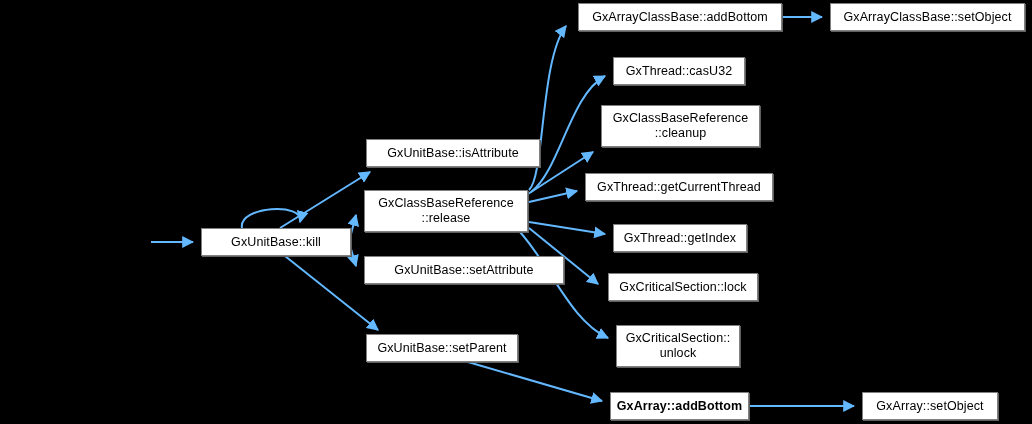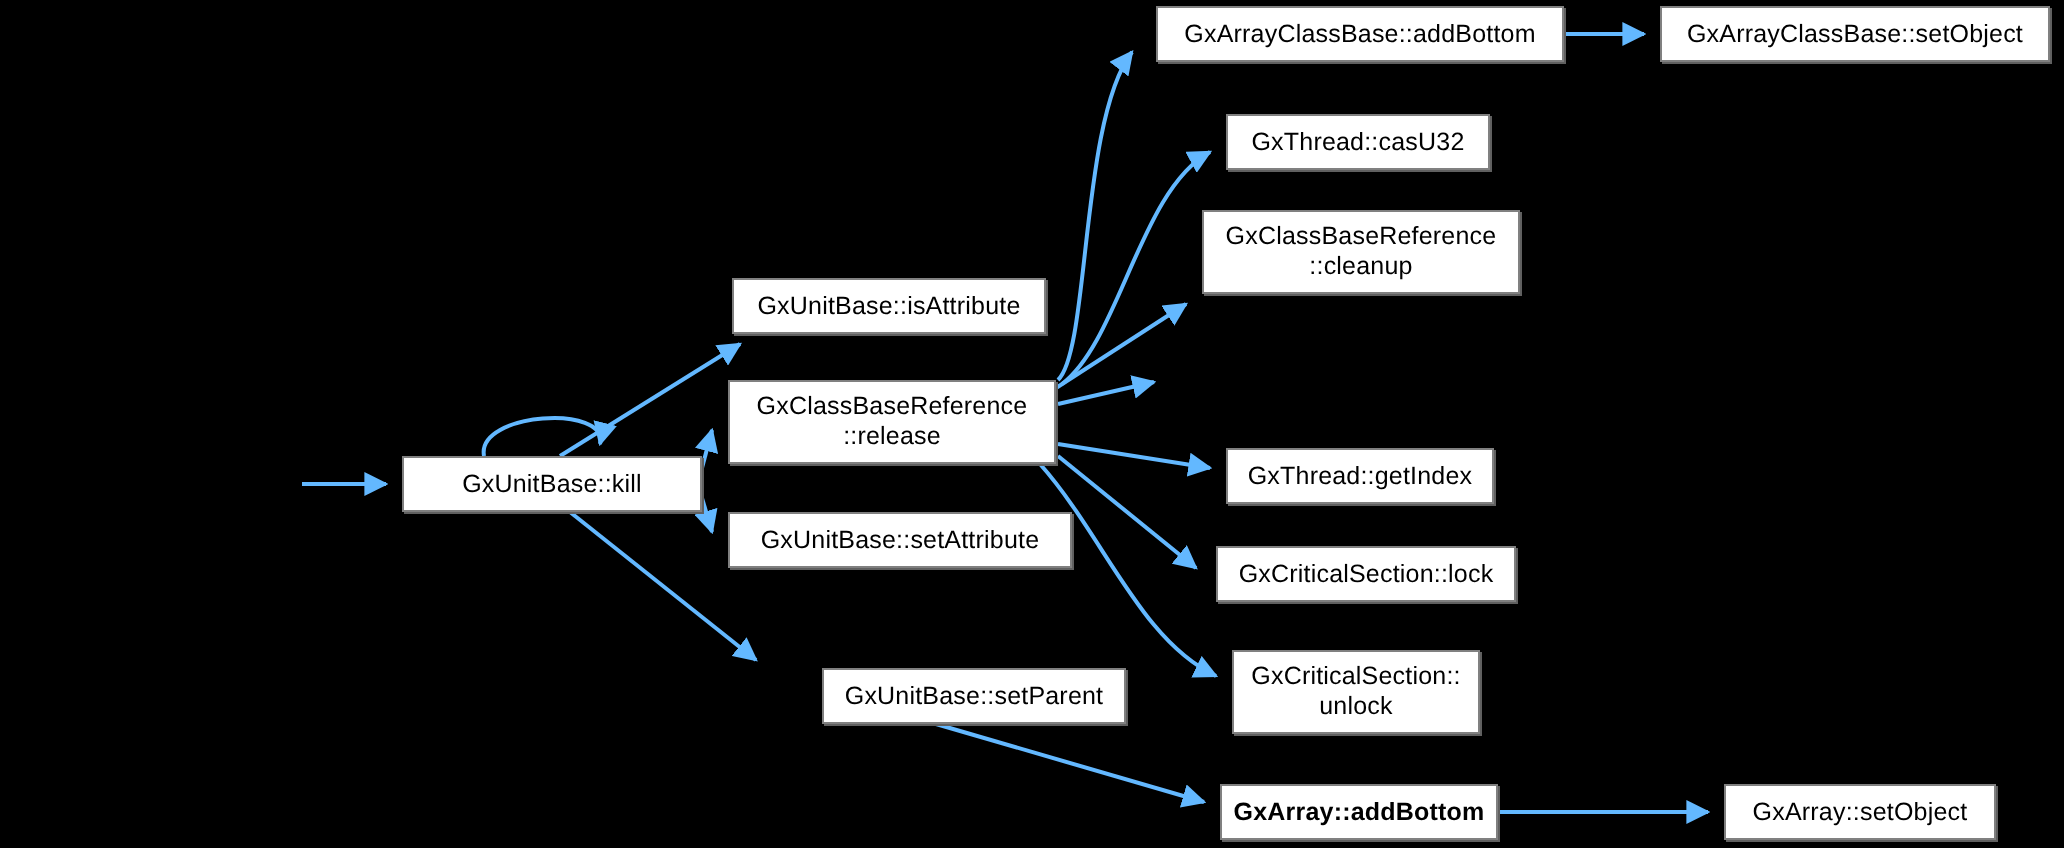--- a/index.html
+++ b/index.html
@@ -69,29 +69,30 @@
       <path d="M528,194 L593,152" fill="none" stroke="#63b8ff" stroke-width="2" marker-end="url(#arrowhead)"></path>
       <path d="M529,202 L577,191" fill="none" stroke="#63b8ff" stroke-width="2" marker-end="url(#arrowhead)"></path>
       <path d="M529,222 L605,234" fill="none" stroke="#63b8ff" stroke-width="2" marker-end="url(#arrowhead)"></path>
       <path d="M529,228 L598,284" fill="none" stroke="#63b8ff" stroke-width="2" marker-end="url(#arrowhead)"></path>
       <path d="M520,232 C552,268 570,320 608,338" fill="none" stroke="#63b8ff" stroke-width="2" marker-end="url(#arrowhead)"></path>
       <path d="M468,362 L602,401" fill="none" stroke="#63b8ff" stroke-width="2" marker-end="url(#arrowhead)"></path>
       <path d="M783,17 L822,17" fill="none" stroke="#63b8ff" stroke-width="2" marker-end="url(#arrowhead)"></path>
       <path d="M750,406 L854,406" fill="none" stroke="#63b8ff" stroke-width="2" marker-end="url(#arrowhead)"></path>
     </svg>
     <div class="node" style="left: 201px; top: 228px; width: 150px; height: 28px;"><span>GxUnitBase::kill</span></div>
-    <div class="node" style="left: 366px; top: 139px; width: 157px; height: 28px;"><span>GxUnitBase::isAttribute</span></div>
+    <div class="node" style="left: 366px; top: 139px; width: 174px; height: 28px;"><span>GxUnitBase::isAttribute</span></div>
     <div class="node" style="left: 364px; top: 190px; width: 164px; height: 42px;"><span>GxClassBaseReference
 ::release</span></div>
-    <div class="node" style="left: 364px; top: 256px; width: 172px; height: 28px;"><span>GxUnitBase::setAttribute</span></div>
-    <div class="node" style="left: 366px; top: 334px; width: 152px; height: 28px; margin-left: 45px;"><span>GxUnitBase::setParent</span></div>
+    <div class="node" style="left: 364px; top: 256px; width: 200px; height: 28px;"><span>GxUnitBase::setAttribute</span></div>
+    <div class="node" style="left: 366px; top: 334px; width: 152px; height: 28px;"><span>GxUnitBase::setParent</span></div>
     <div class="node" style="left: 578px; top: 3px; width: 204px; height: 28px;"><span>GxArrayClassBase::addBottom</span></div>
     <div class="node" style="left: 830px; top: 3px; width: 195px; height: 28px;"><span>GxArrayClassBase::setObject</span></div>
     <div class="node" style="left: 613px; top: 57px; width: 132px; height: 28px;"><span>GxThread::casU32</span></div>
     <div class="node" style="left: 601px; top: 105px; width: 159px; height: 42px;"><span>GxClassBaseReference
 ::cleanup</span></div>
+    <div class="node" style="left: 585px; top: 173px; width: 188px; height: 28px;"><span>GxThread::getCurrentThread</span></div>
     <div class="node" style="left: 613px; top: 224px; width: 134px; height: 28px; text-align: center;"><span>GxThread::getIndex</span></div>
     <div class="node" style="left: 608px; top: 273px; width: 150px; height: 28px;"><span>GxCriticalSection::lock</span></div>
     <div class="node" style="left: 616px; top: 325px; width: 124px; height: 42px;"><span>GxCriticalSection::
 unlock</span></div>
     <div class="node" style="left: 610px; top: 392px; width: 139px; height: 28px; font-weight: bold;"><span>GxArray::addBottom</span></div>
     <div class="node" style="left: 862px; top: 392px; width: 136px; height: 28px;"><span>GxArray::setObject</span></div>
   </div>
 
 </body></html>

